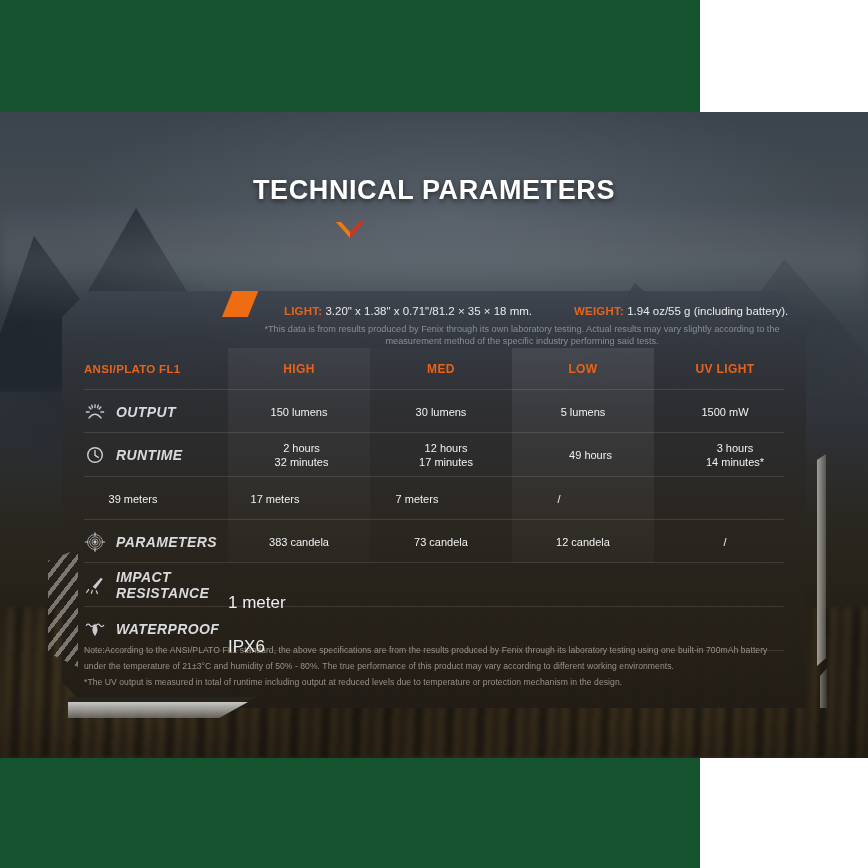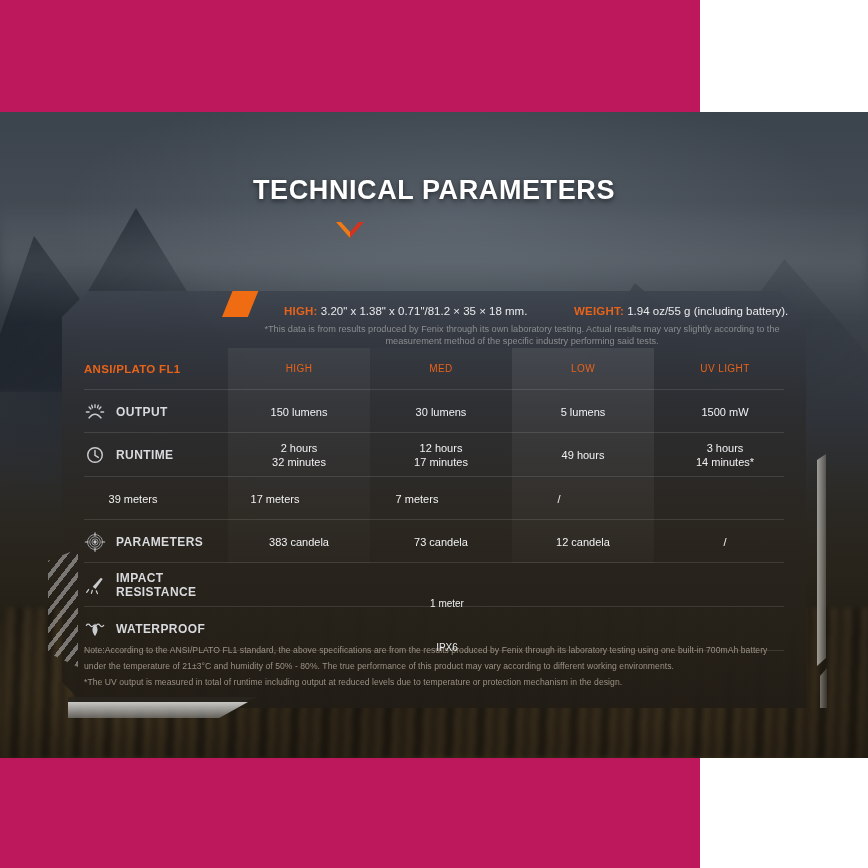--- a/index.html
+++ b/index.html
@@ -2,21 +2,21 @@
 <html><head>
 <meta charset="utf-8">
 <style>
   * { box-sizing: border-box; margin: 0; padding: 0; }
   html, body {
     width: 868px; height: 868px;
     background: #ffffff;
     font-family: "Liberation Sans", sans-serif;
     overflow: hidden;
   }
-  #stage { position: relative; width: 700px; height: 868px; background: #be185d; }
+  #stage { position: relative; width: 700px; height: 868px; background: #14532d; }
 
   
   .bg-band {
     position: absolute; left: 0; top: 112px; width: 868px; height: 646px;
     background:
       radial-gradient(ellipse 340px 150px at 14% 92%, rgba(150,120,70,.42), rgba(0,0,0,0) 70%),
       radial-gradient(ellipse 420px 160px at 78% 95%, rgba(130,105,62,.40), rgba(0,0,0,0) 70%),
       radial-gradient(ellipse 300px 120px at 50% 100%, rgba(90,70,40,.45), rgba(0,0,0,0) 72%),
       radial-gradient(ellipse 560px 200px at 52% 16%, rgba(128,140,152,.30), rgba(0,0,0,0) 70%),
       radial-gradient(ellipse 260px 180px at 8% 40%, rgba(34,40,48,.75), rgba(0,0,0,0) 75%),
@@ -106,38 +106,38 @@
   .cb-med  { left: 308px; width: 142px; background: linear-gradient(180deg, rgba(255,255,255,.012), rgba(255,255,255,.004)); }
   .cb-low  { left: 450px; width: 142px; background: linear-gradient(180deg, rgba(255,255,255,.085), rgba(255,255,255,.025)); }
 
   .trow { position: relative; display: flex; align-items: center; }
   .trow.sep::after {
     content: ""; position: absolute; left: 22px; right: 22px; bottom: 0;
     height: 1px; background: rgba(255,255,255,.115);
   }
   .head { height: 42px; }
   .datarow { height: 43px; }
-  .tallrow { height: 44px; }
+  .tallrow { height: 44px; justify-content: space-between; }
   .wide { height: 44px; }
 
   .c-label {
     width: 166px; padding-left: 22px; display: flex; align-items: center; gap: 10px;
     position: relative; z-index: 2;
   }
   .c-head-label { color: #e8631a; font-size: 11.5px; font-weight: bold; letter-spacing: .3px; }
   .row-icon { width: 22px; height: 20px; flex: 0 0 22px; display: block; }
-  .row-name { color: #d8dade; font-size: 12px; font-weight: bold; letter-spacing: .4px; }
+  .row-name { color: #d8dade; font-size: 14px; font-weight: bold; letter-spacing: .4px; font-style: italic; }
 
   .c-val {
     width: 142px; text-align: center; color: #f0f1f3; font-size: 11px;
     position: relative; z-index: 2; line-height: 14px;
   }
-  .c-val.hdr { color: #e8631a; font-weight: normal; font-size: 10px; letter-spacing: .4px; }
+  .c-val.hdr { color: #e8631a; font-weight: bold; font-size: 12px; letter-spacing: .4px; }
   .c-span {
-    flex: 1; text-align: center; color: #eceef0; font-size: 10px;
+    flex: 1; text-align: left; color: #eceef0; font-size: 17px;
     position: relative; z-index: 2; padding-right: 140px; margin-top: 36px;
   }
 
   
   .note {
     position: absolute; left: 22px; top: 351px; width: 700px;
     font-size: 8.6px; line-height: 16px; color: #9b9285; letter-spacing: .05px;
   }
 
   
@@ -186,21 +186,21 @@
     <path d="M1 1 L15 17 L15 11 L6 1 Z" fill="#f07a15"></path>
     <path d="M29 1 L15 17 L15 11 L24 1 Z" fill="#d6331f"></path>
   </svg>
 
   <div class="panel">
 
     <div class="sizeline">
       <div class="orange-slab"></div>
       <div class="sw-row">
         <span class="sw-size">
-          <span class="lbl-orange">HIGH:</span>
+          <span class="lbl-orange">LIGHT:</span>
           <span class="sw-val">3.20" x 1.38" x 0.71"/81.2 × 35 × 18 mm.</span>
         </span>
         <span class="sw-weight">
           <span class="lbl-orange">WEIGHT:</span>
           <span class="sw-val">1.94 oz/55 g (including battery).</span>
         </span>
       </div>
       <div class="disclaimer">*This data is from results produced by Fenix through its own laboratory testing. Actual results may vary slightly according to the measurement method of the specific industry performing said tests.</div>
     </div>
 

